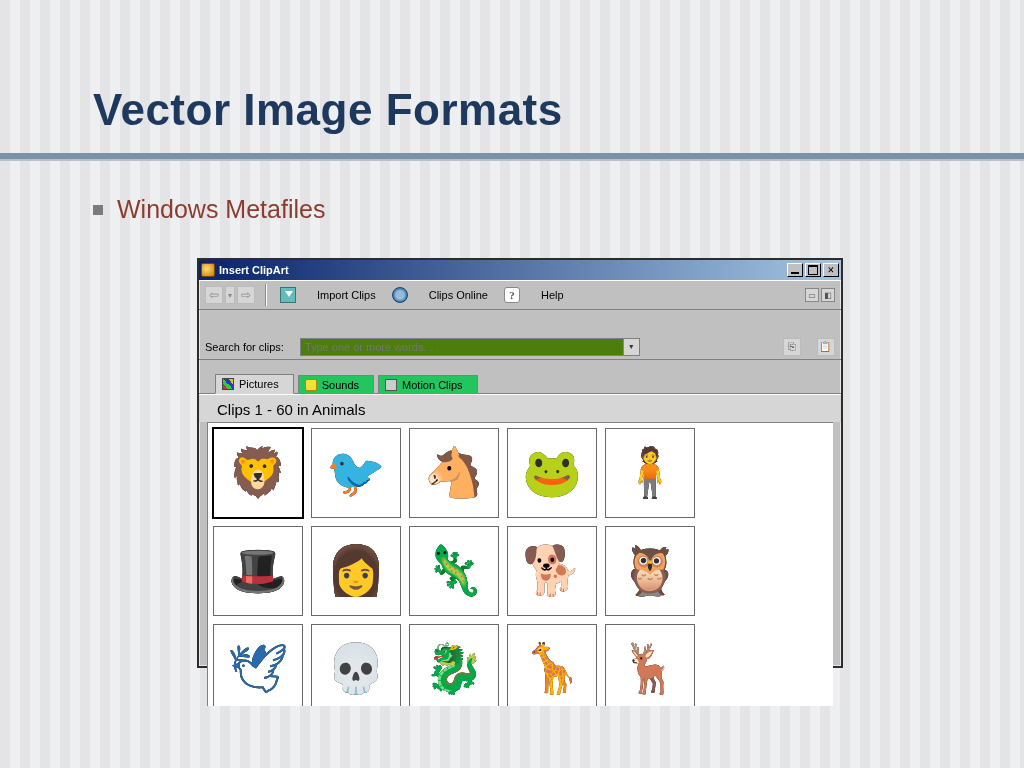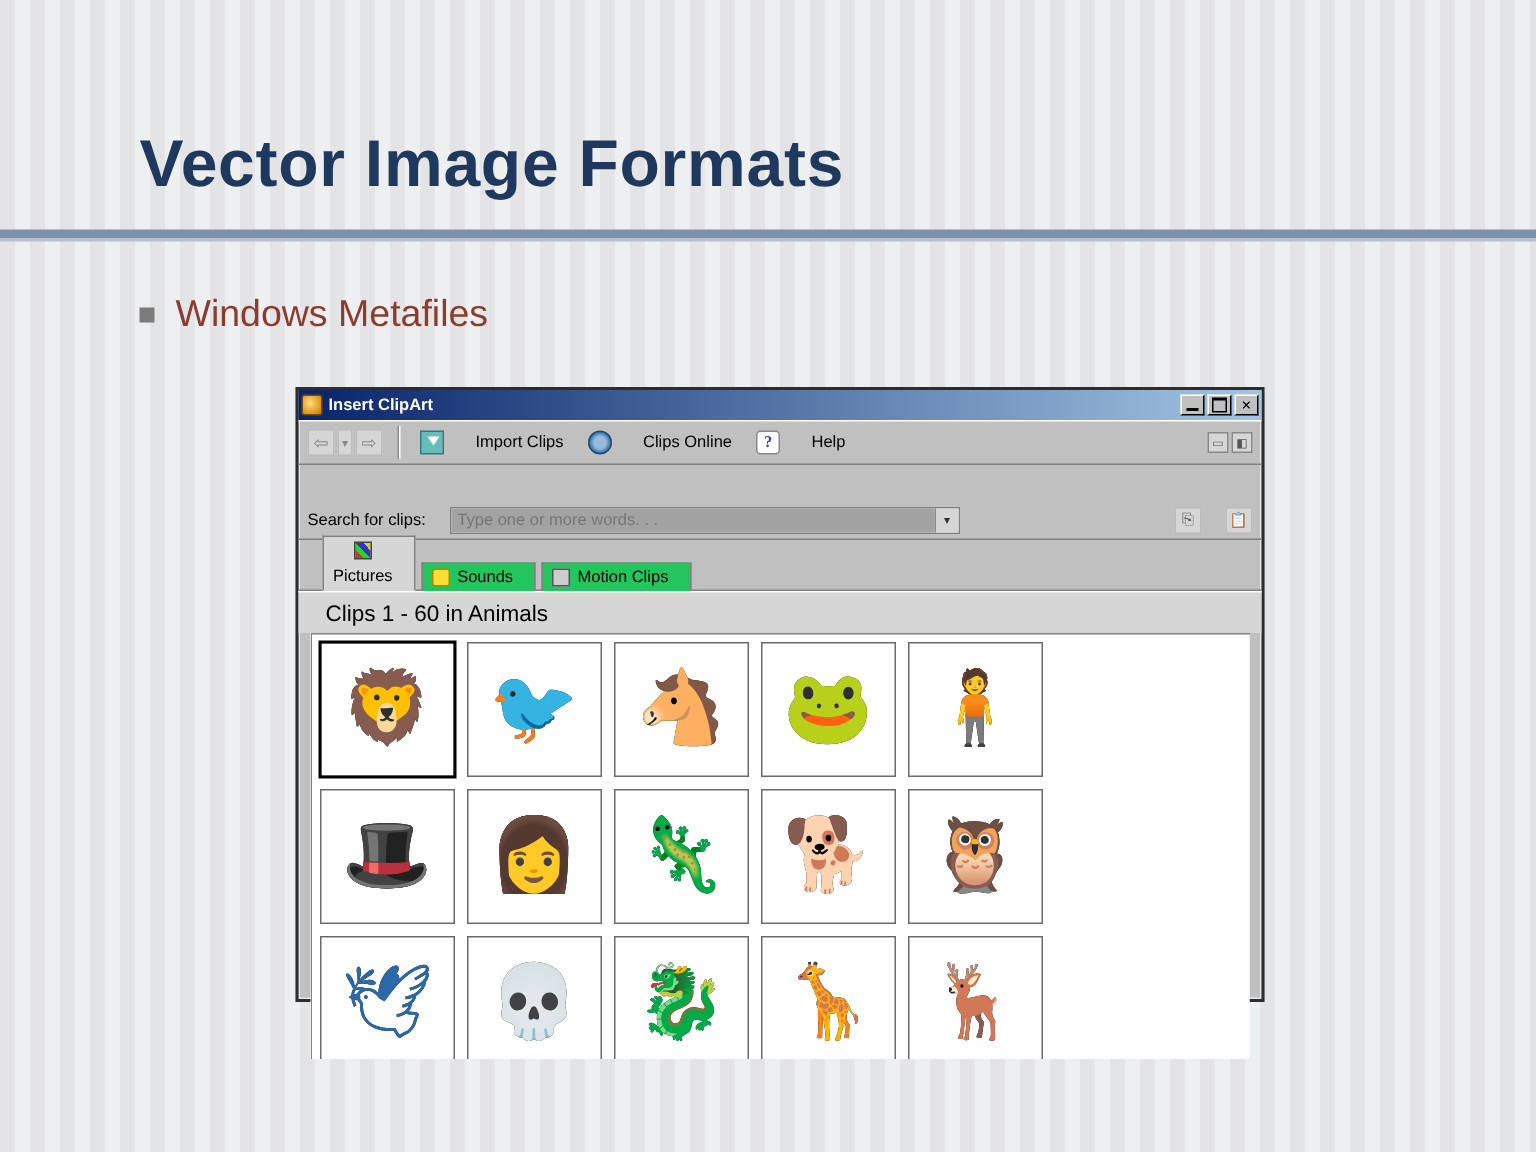--- a/index.html
+++ b/index.html
@@ -76,37 +76,37 @@
   .dock { margin-left:auto; display:flex; gap:2px; }
   .dock-btn { width:14px; height:14px; border:1px solid #888; background:#d6d6d6; font-size:8px;
     display:flex;align-items:center;justify-content:center; color:#555;}
 
   .searchbar {
     display:flex; align-items:center; height:26px; padding:0 6px; gap:16px;
     border-bottom:1px solid #808080; font-size:11px;margin-top:24px;
   }
   .search-field { display:flex; border:1px solid #808080; background:#fff; height:18px; flex:0 0 auto; width:340px;}
   .search-field input {
-    border:none; outline:none; font-size:11px; padding:0 4px; flex:1; color:#000; background:#a3a3a3;
+    border:none; outline:none; font-size:11px; padding:0 4px; flex:1; color:#000; background:#4d7c0f;
   }
   .search-drop { width:16px; border-left:1px solid #888; background:#d6d6d6;
     display:flex;align-items:center;justify-content:center; font-size:8px; color:#333;}
   .sb-icon { width:18px; height:18px; border:1px solid #bbb; background:#d6d6d6;
     display:flex;align-items:center;justify-content:center; font-size:10px; color:#555;}
 
   .tabs {
     display:flex; align-items:flex-end; padding:8px 6px 0 16px; gap:4px;
     border-bottom:1px solid #808080; height:34px; font-size:11px;
   }
   .tab {
     display:flex; align-items:center; gap:5px; padding:3px 14px 3px 6px;
     background:#22c55e; border:1px solid #808080; border-bottom:none;
     position:relative; top:1px;
   }
-  .tab.active { background:#d6d6d6; border-bottom:1px solid #d6d6d6;flex-direction:column;}
+  .tab.active { background:#d6d6d6; border-bottom:1px solid #d6d6d6;}
   .tab .swatch { width:12px; height:12px; display:inline-block;}
   .sw-pic { background:linear-gradient(45deg,#c33 25%,#3c3 25% 50%,#33c 50% 75%,#cc3 75%); border:1px solid #444;}
   .sw-snd { background:#fd3; border:1px solid #a80; border-radius:2px;}
   .sw-mot { background:#ccc; border:1px solid #555;}
 
   .status {
     padding:6px 12px 4px 18px; font-size:15px; color:#000;
     background:#d6d6d6; border-top:1px solid #fff;
   }
 

